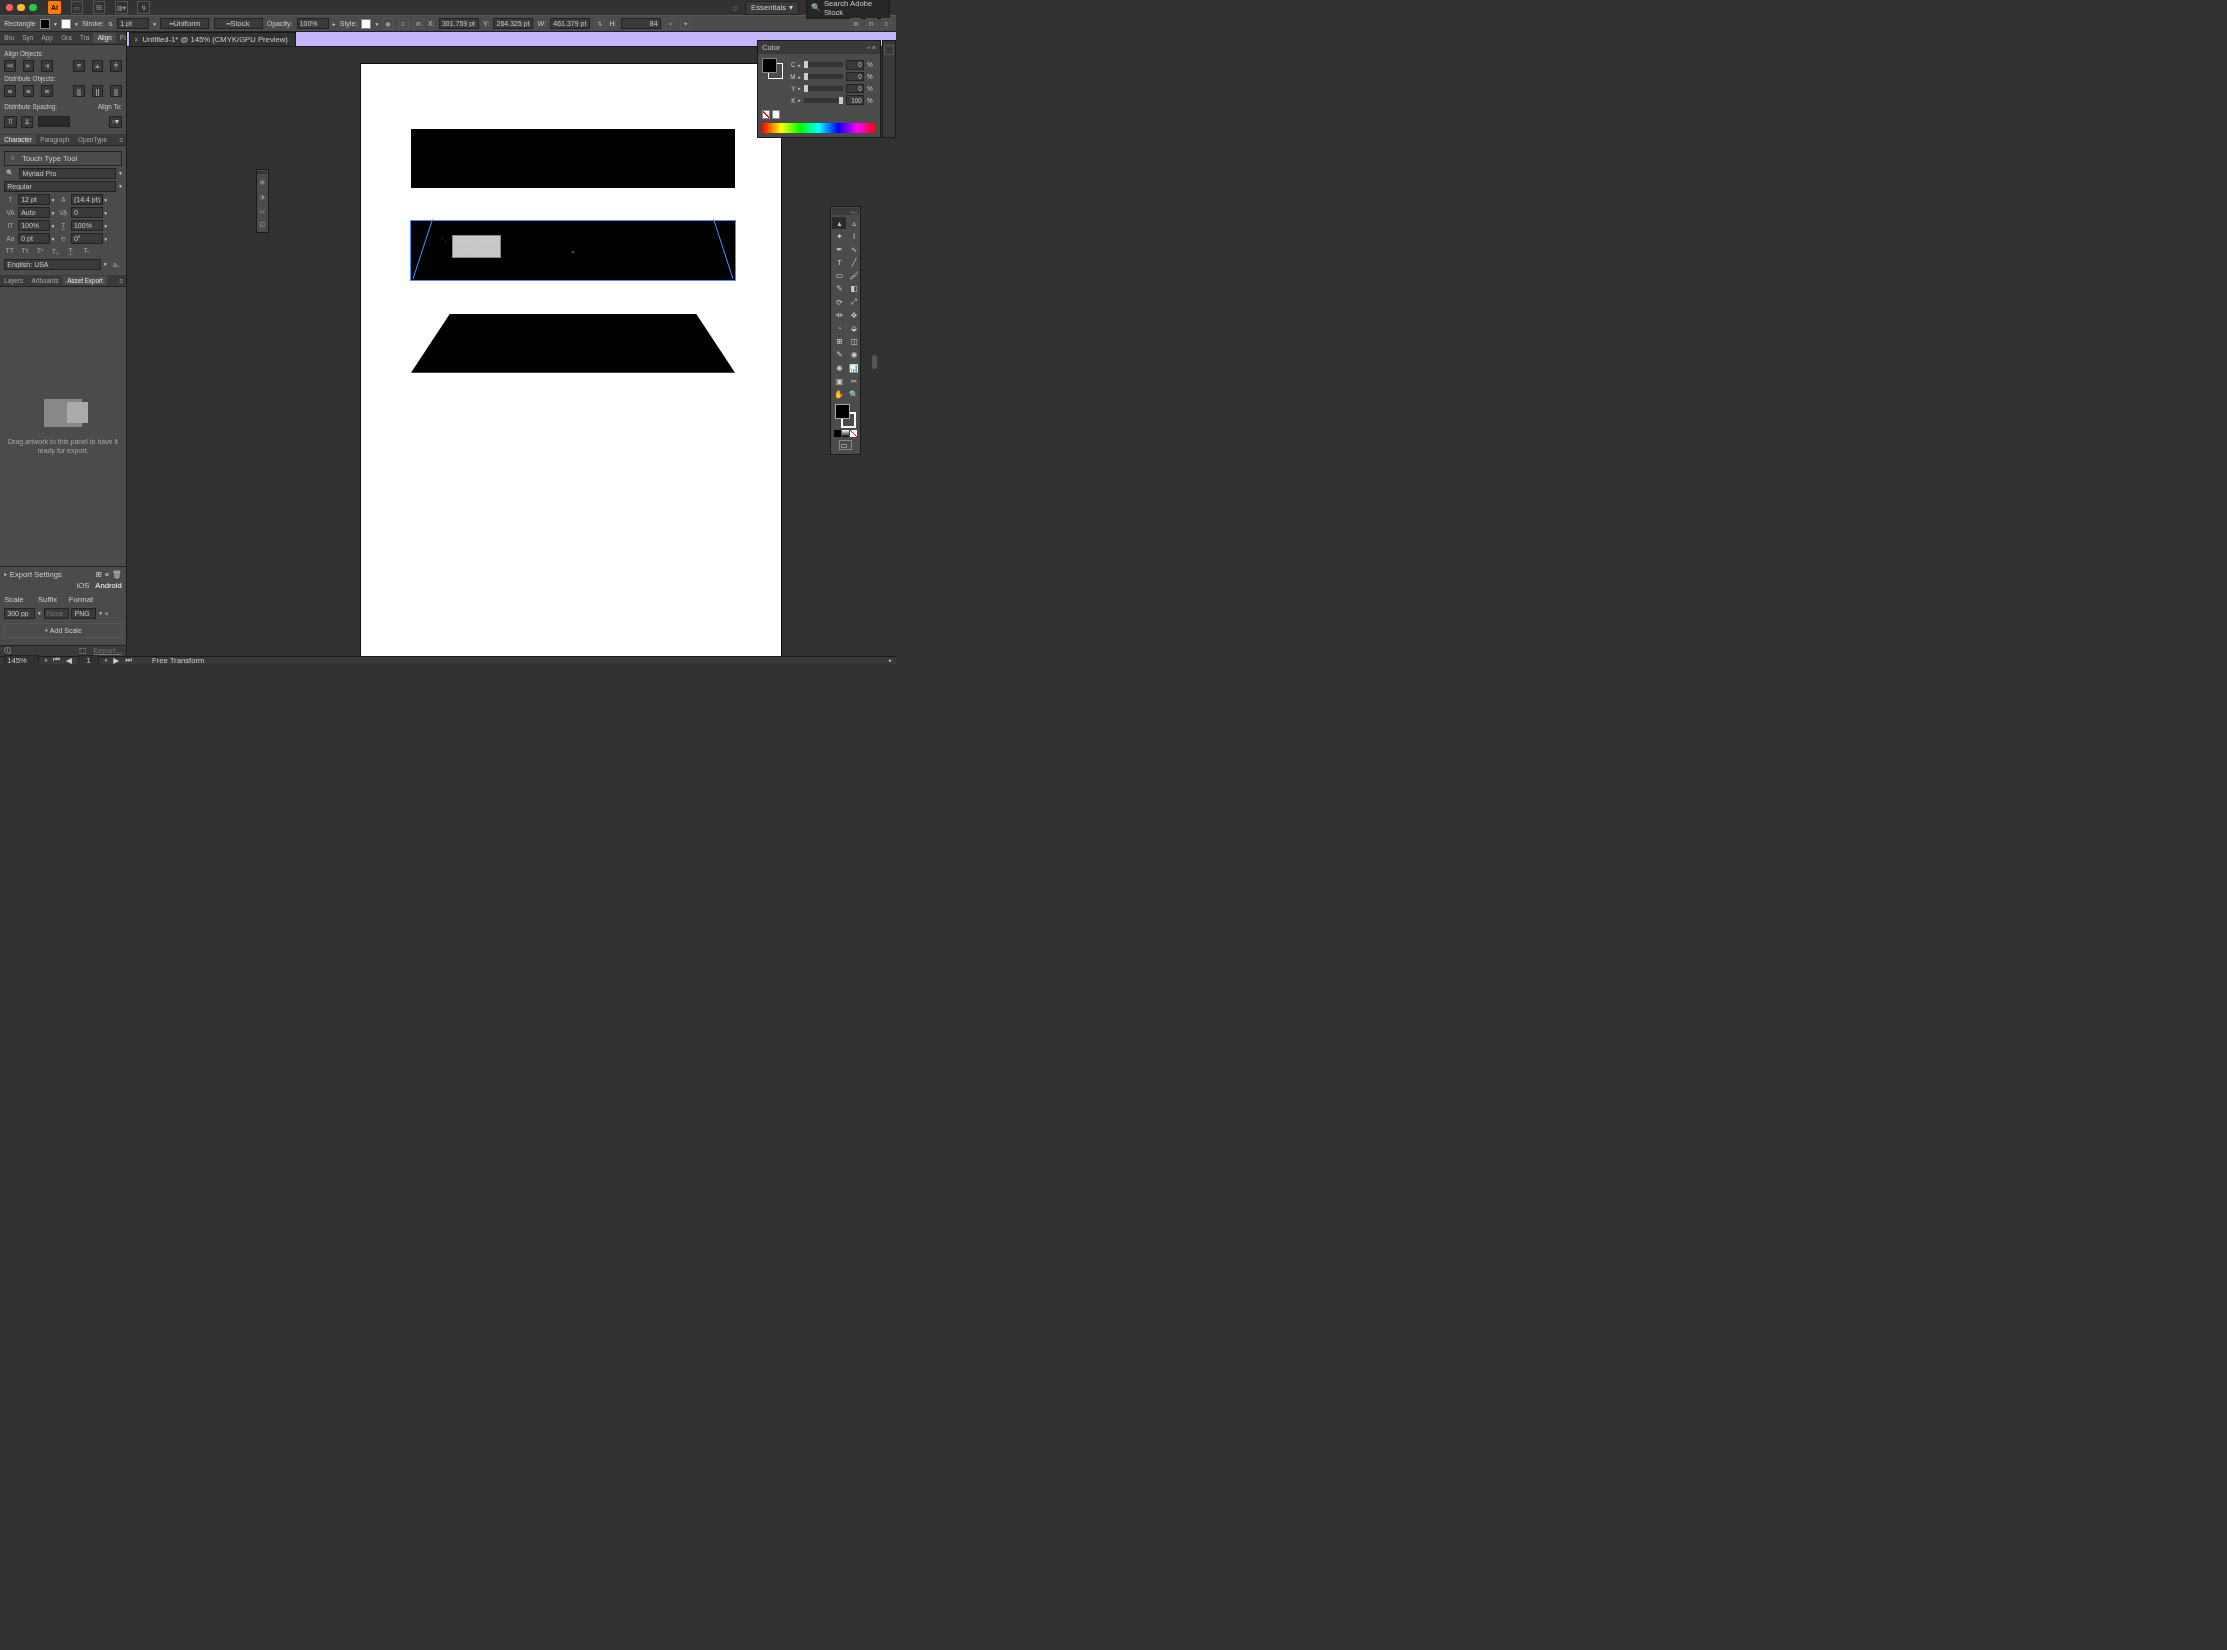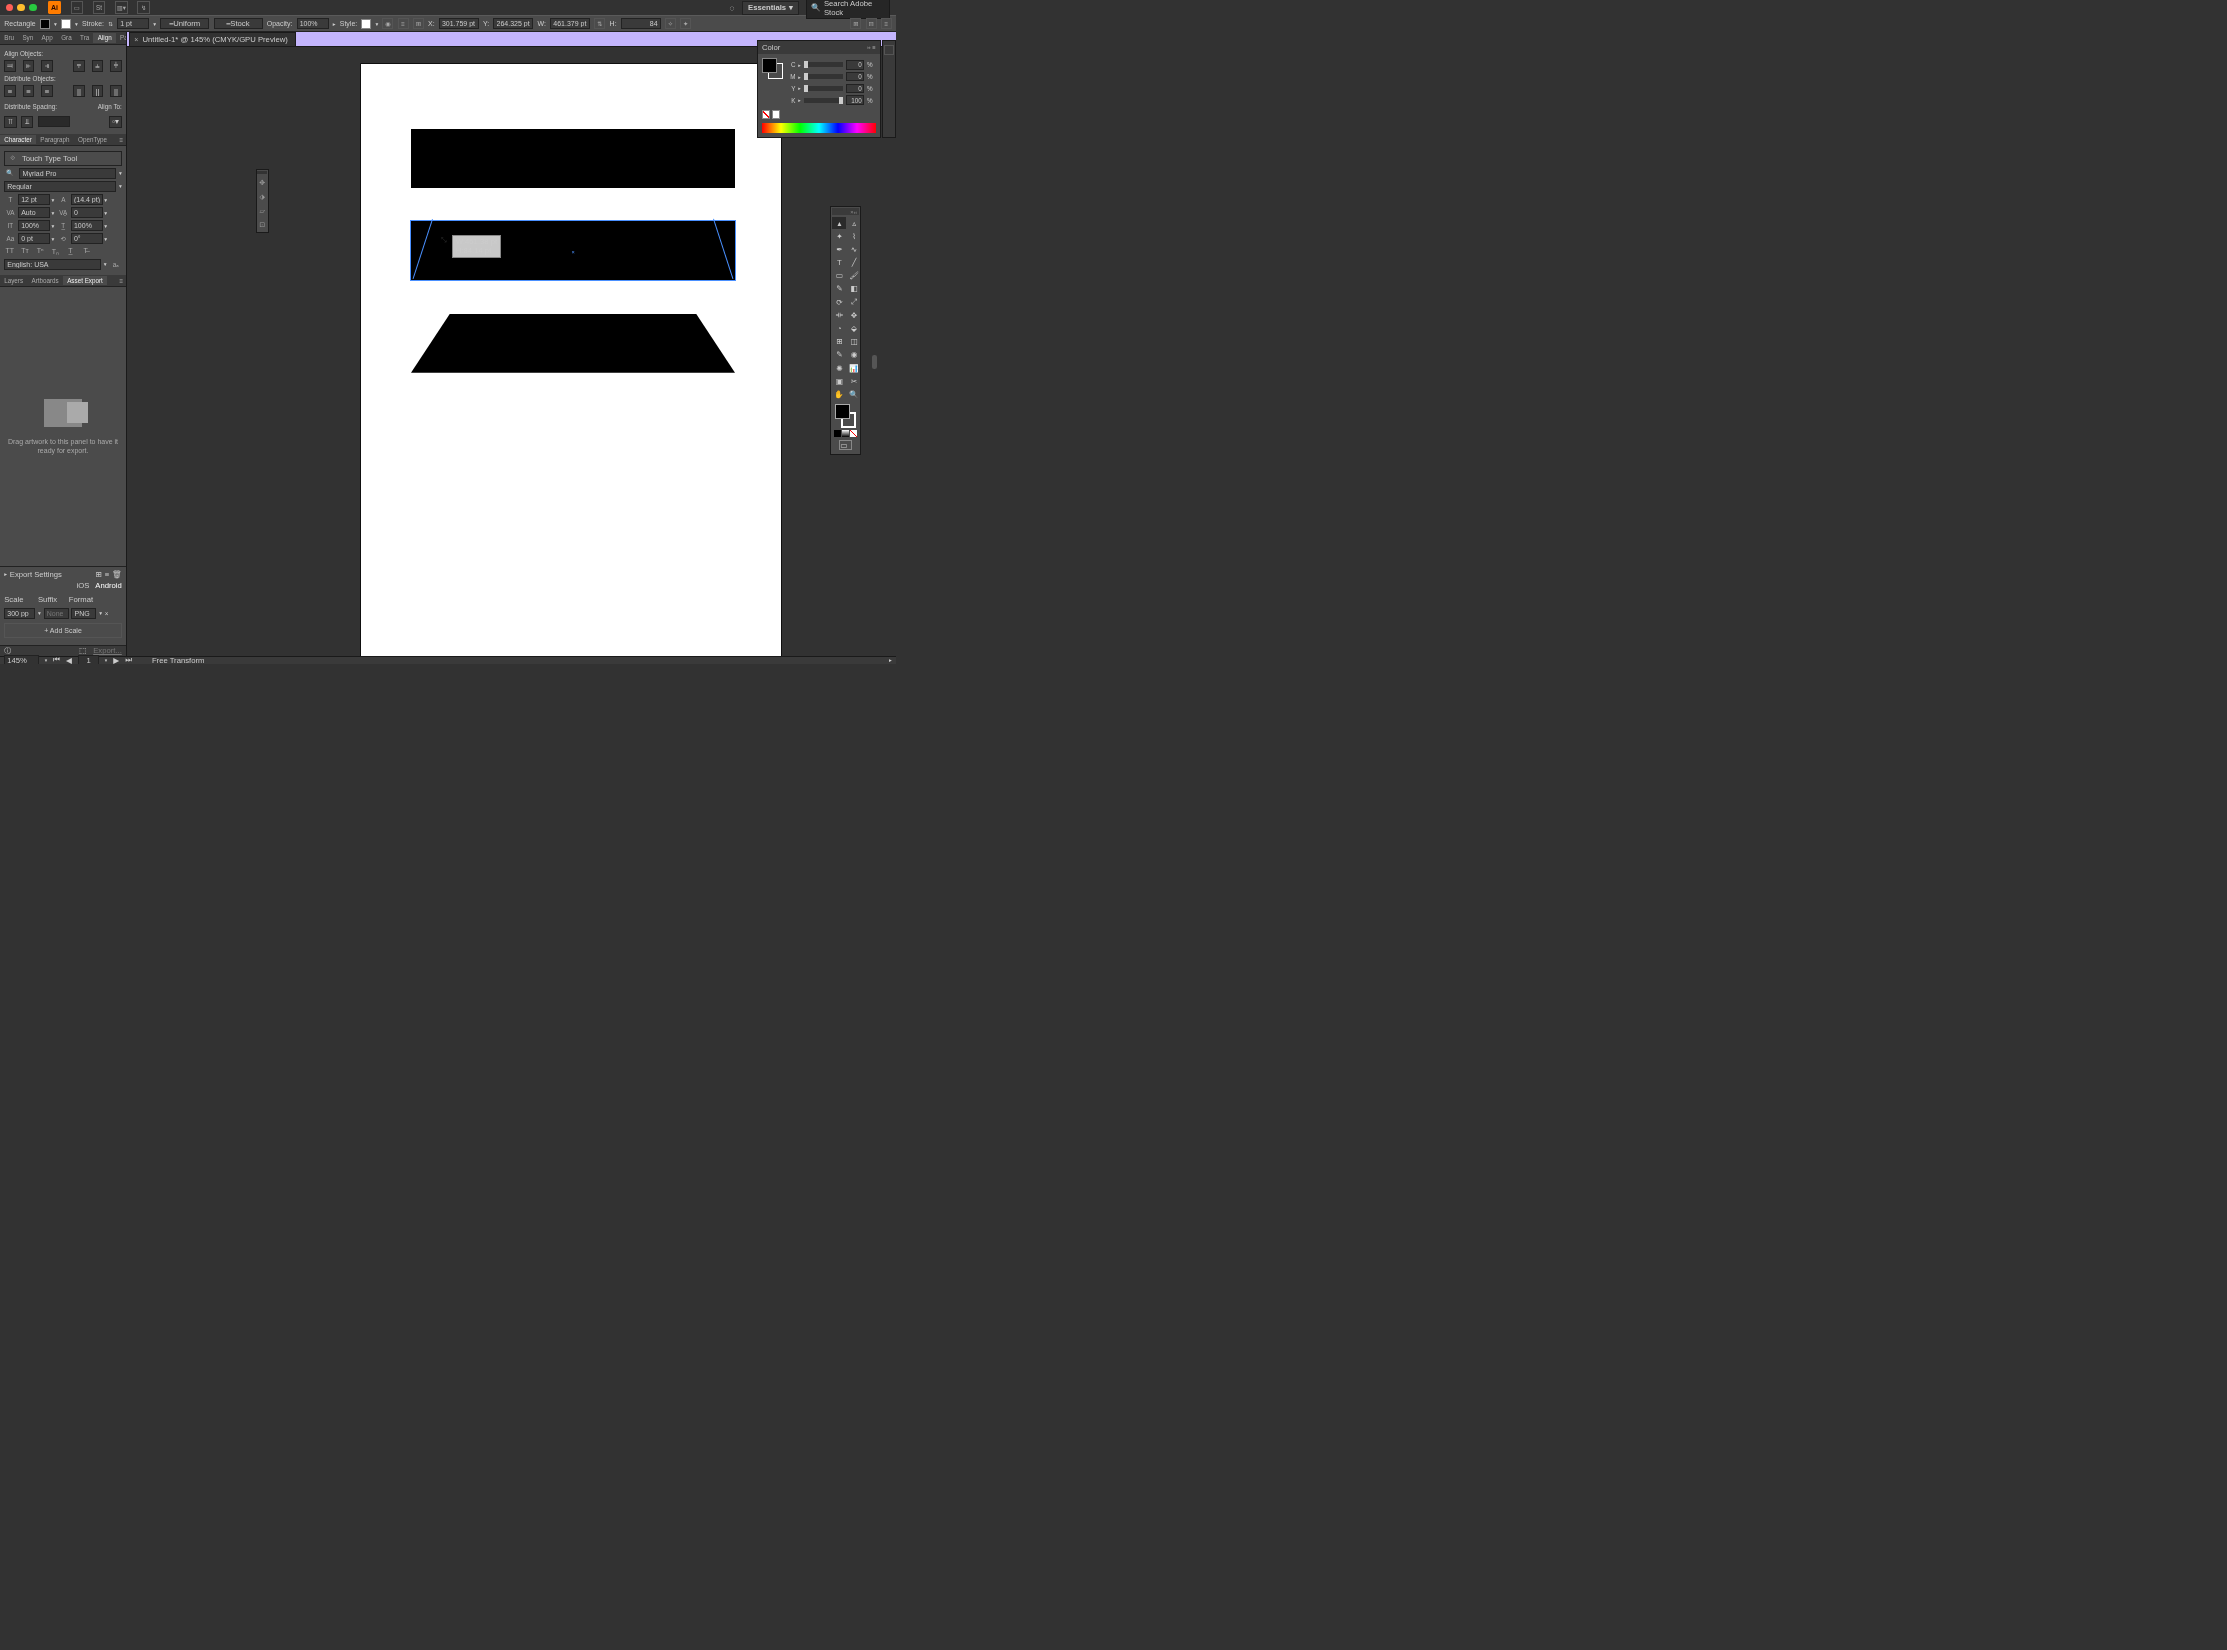--- a/index.html
+++ b/index.html
@@ -7,21 +7,21 @@
 
 
 .window-bar { height: 15.3px; background: #323232; display: flex; align-items: center; padding: 0 5.6px; gap: 4.2px; }
 .traffic { width: 7.7px; height: 7.7px; border-radius: 50%; }
 .traffic.red { background: #ff5f57; }
 .traffic.yellow { background: #ffbd2e; }
 .traffic.green { background: #28c940; }
 .ai-logo { width: 12.5px; height: 12.5px; background: #ff7c00; color: #2a0a00; font-weight: bold; font-size: 7px; display: flex; align-items: center; justify-content: center; margin-left: 7px; border-radius: 1.4px; }
 .window-bar .wicon { width: 12.5px; height: 12.5px; border: 0.7px solid #555; margin-left: 5.6px; display:flex; align-items:center; justify-content:center; font-size:6.3px; color:#aaa;}
 .window-bar-right { margin-left: auto; display:flex; align-items:center; gap:7px; }
-.workspace-switcher { background:#3a3a3a; padding:1.4px 5.6px; border:0.7px solid #222; display:flex; align-items:center; gap:2.8px;font-weight:bold;}
+.workspace-switcher { background:#3a3a3a; padding:1.4px 5.6px; border:0.7px solid #222; display:flex; align-items:center; gap:2.8px;}
 .search-stock { background:#262626; border:0.7px solid #1a1a1a; padding:1.4px 4.2px; width:84px; display:flex; align-items:center; gap:2.8px; color:#888;}
 
 
 .control-bar { height: 16.7px; background: #4b4b4b; border-top:0.7px solid #5a5a5a; border-bottom:0.7px solid #222; display:flex; align-items:center; padding:0 4.2px; gap:4.2px;}
 .control-bar .lbl { color:#ccc; font-size:7px; }
 .control-bar .swatch { width:9.8px; height:9.8px; border:0.7px solid #888; background:#000; }
 .control-bar .swatch.white { background:#fff; }
 .control-bar input { width:32px; height:11px; background:#3a3a3a; border:0.7px solid #222; color:#ccc; font-size:7px; padding:0 2.1px; }
 .control-bar .dd { width:42px; height:11px; background:#3a3a3a; border:0.7px solid #222; display:flex; align-items:center; justify-content:center; font-size:6.3px; color:#ccc;}
 .control-bar .spacer { flex:1; }

